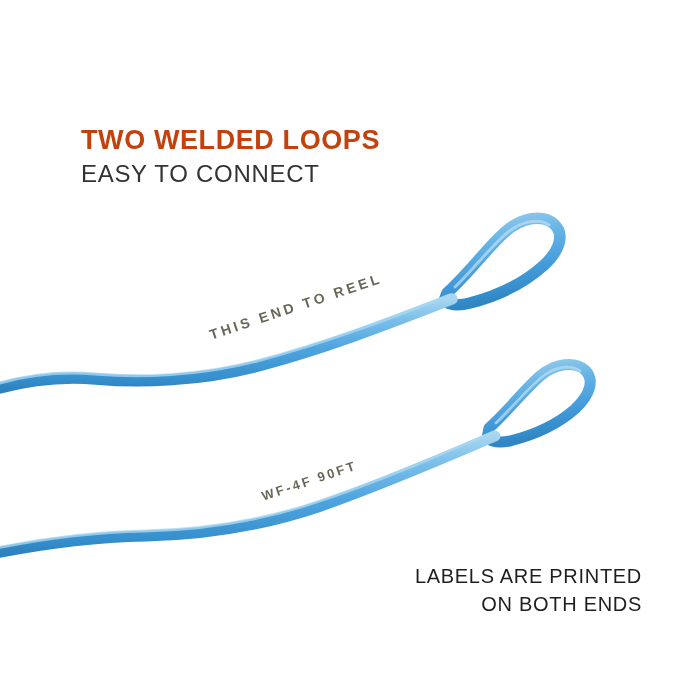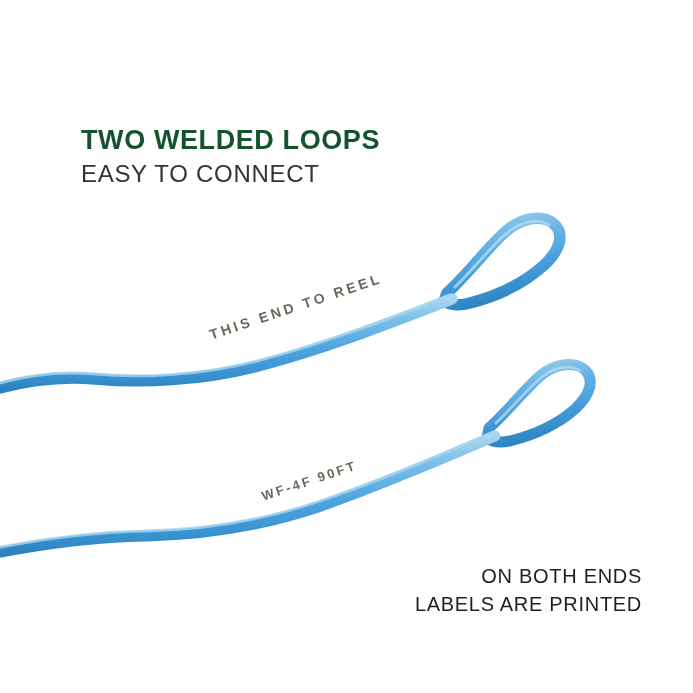--- a/index.html
+++ b/index.html
@@ -20,21 +20,21 @@
   .headline-block {
     position: absolute;
     left: 81px;
     top: 126px;
     text-align: left;
   }
   .headline {
     font-size: 27px;
     font-weight: bold;
     letter-spacing: 0.6px;
-    color: #14532d;
+    color: #c2410c;
     line-height: 1.05;
     white-space: nowrap;
   }
   .subhead {
     font-size: 24px;
     font-weight: normal;
     letter-spacing: 0.7px;
     color: #333333;
     line-height: 1.1;
     margin-top: 7px;
@@ -171,17 +171,17 @@
   <div class="line-label" id="label-reel">THIS END TO REEL</div>
 
   <div class="line-label" id="label-spec">WF-4F 90FT</div>
 
   <div class="headline-block">
     <div class="headline">TWO WELDED LOOPS</div>
     <div class="subhead">EASY TO CONNECT</div>
   </div>
 
   <div class="caption-block">
+    <div class="caption-line">LABELS ARE PRINTED</div>
     <div class="caption-line">ON BOTH ENDS</div>
-    <div class="caption-line">LABELS ARE PRINTED</div>
   </div>
 
 </div>
 
 </body></html>

